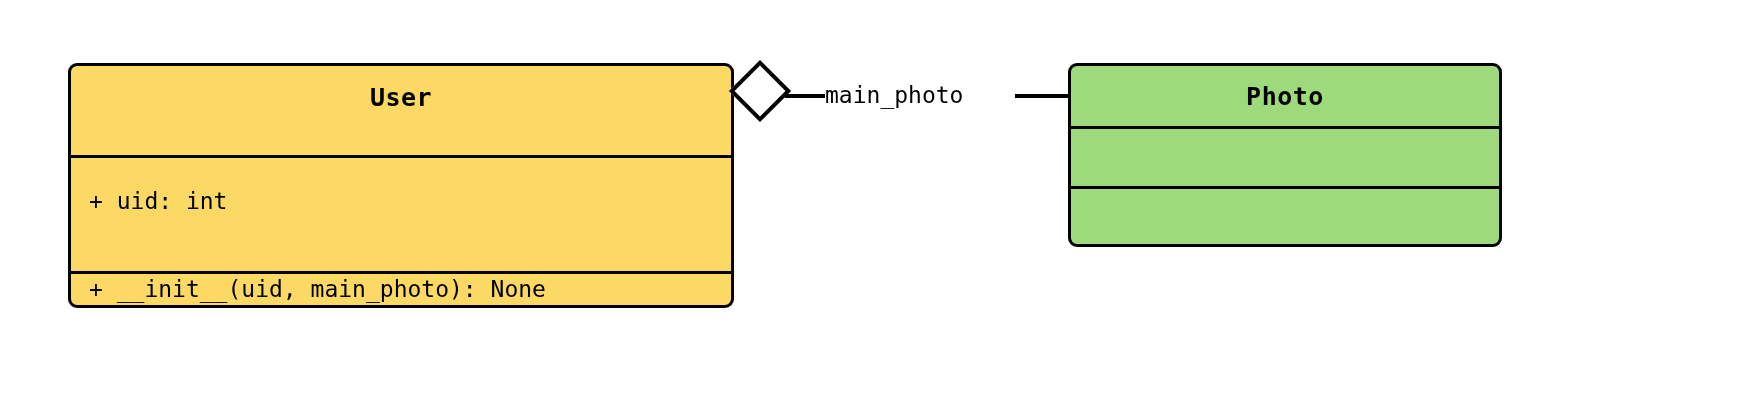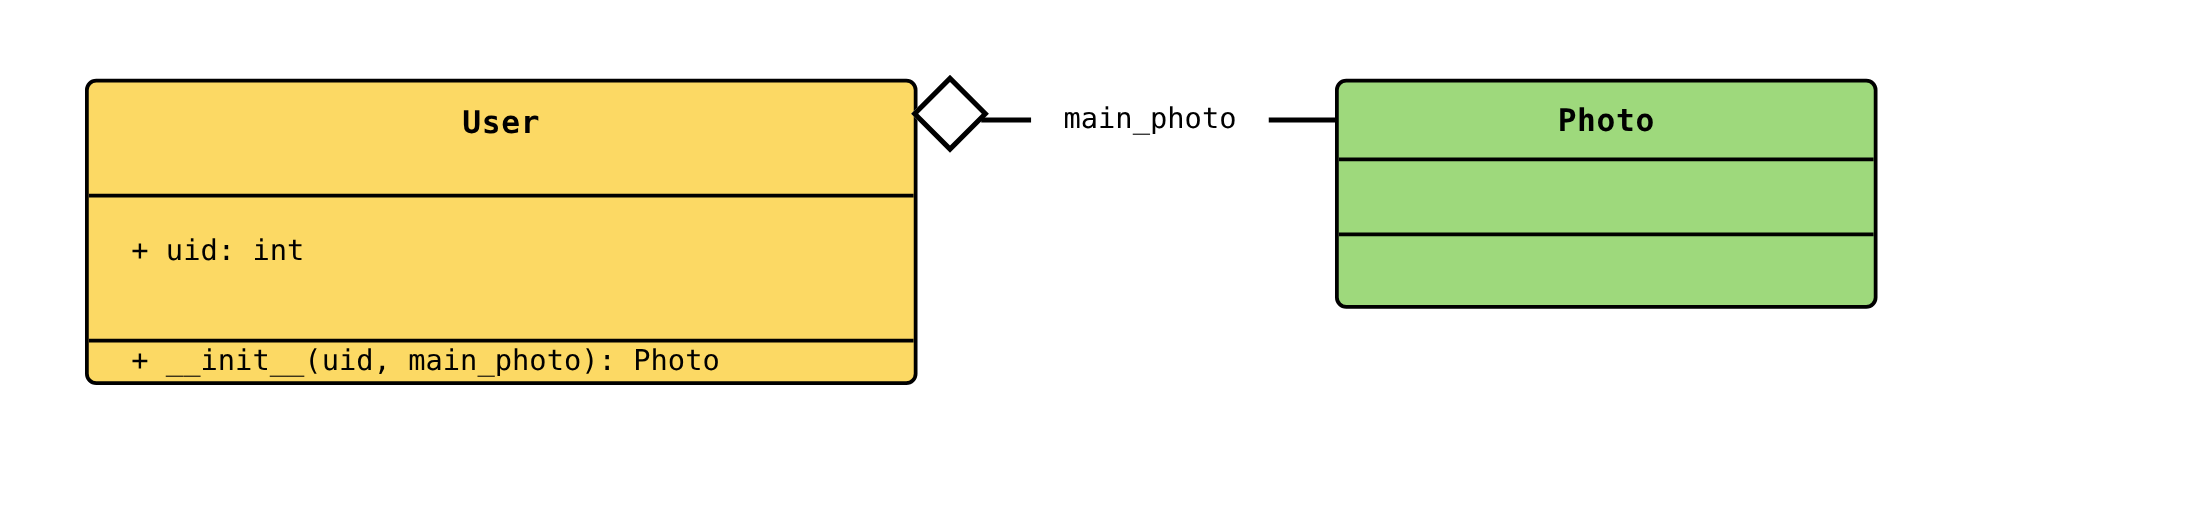--- a/index.html
+++ b/index.html
@@ -53,21 +53,20 @@
     flex-direction: column;
     justify-content: center;
     padding-left: 18px;
   }
 
   .uml-member {
     font-size: 23px;
     line-height: 31px;
     color: #000000;
     white-space: pre;
-    margin-left: 16px;
   }
 
   .uml-member b {
     font-weight: bold;
   }
 
   
   #user-class {
     left: 68px;
     top: 63px;
@@ -121,21 +120,21 @@
     border: 4px solid #000000;
     transform: rotate(45deg);
     box-sizing: content-box;
   }
 
   #assoc-label {
     position: absolute;
     left: 825px;
     top: 79px;
     width: 190px;
-    text-align: center;
+    text-align: left;
     font-size: 23px;
     line-height: 32px;
     color: #000000;
     background: #ffffff;
     white-space: pre;
   }
 </style>
 </head>
 <body>
 
@@ -143,21 +142,21 @@
 
   <div class="uml-class" id="user-class" style="background: rgb(252, 217, 100);">
 
     <div class="uml-compartment uml-title" id="user-title-compartment">User</div>
 
     <div class="uml-compartment uml-members" id="user-attributes-compartment">
       <div class="uml-member"><span>+ uid: int</span></div>
     </div>
 
     <div class="uml-compartment uml-members" id="user-methods-compartment">
-      <div class="uml-member"><span>+ __init__(uid, main_photo): Photo</span></div>
+      <div class="uml-member"><span>+ __init__(uid, main_photo): None</span></div>
     </div>
   </div>
 
   <div id="assoc-diamond"></div>
   <div class="assoc-line" id="assoc-line-left"></div>
   <div class="assoc-line" id="assoc-line-right"></div>
   <div id="assoc-label">main_photo</div>
 
   <div class="uml-class" id="photo-class" style="background: rgb(158, 217, 124);">
 

